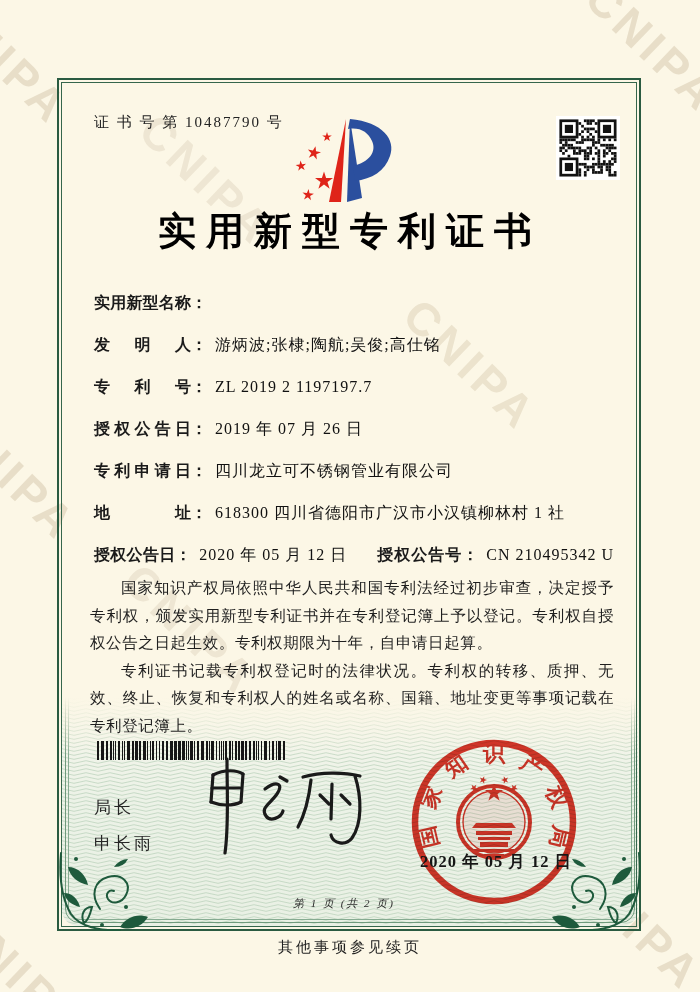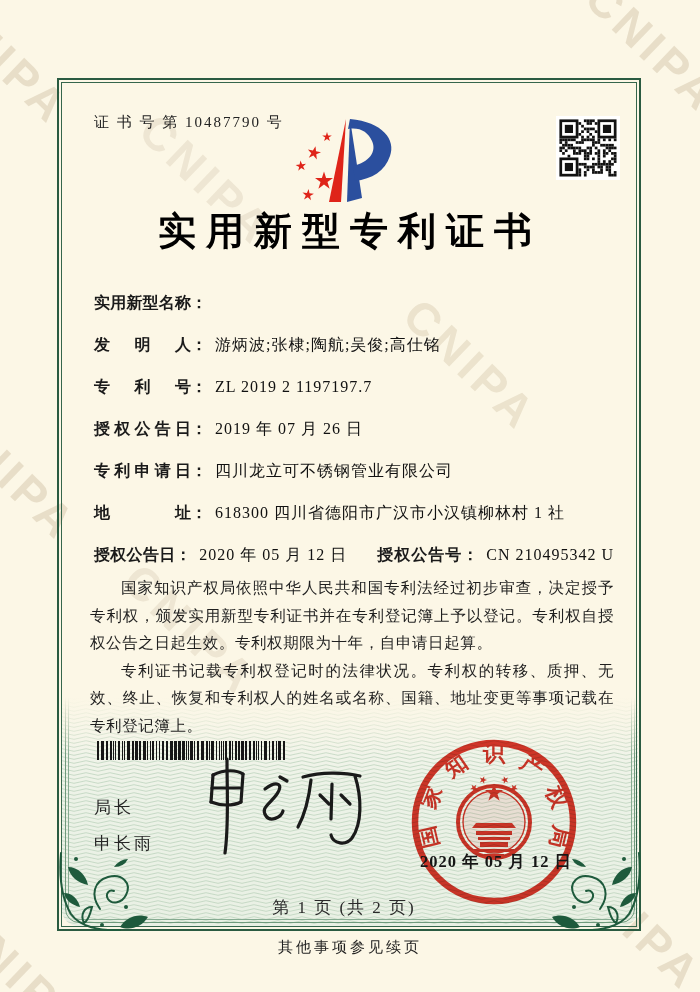--- a/index.html
+++ b/index.html
@@ -77,21 +77,21 @@
   .barcode{position:absolute;z-index:6;left:97px;top:741px;}
   .director{position:absolute;z-index:6;left:94px;top:796px;
     font-family:Liberation Serif, serif;font-size:17px;color:#262626;letter-spacing:3px;}
   .director div{margin-bottom:13px;}
   .signature{position:absolute;z-index:6;left:203px;top:753px;}
   .seal{position:absolute;z-index:7;left:406px;top:734px;mix-blend-mode:multiply;opacity:0.93;}
   .seal-date{
     position:absolute;z-index:8;left:414px;top:851px;width:164px;text-align:center;
     font-size:16.5px;font-weight:bold;letter-spacing:1px;color:#161616;
   }
-  .page-num{position:absolute;z-index:6;left:0;right:12px;top:896px;text-align:center;font-size:17px;letter-spacing:2px;color:#2a2a2a;}
+  .page-num{position:absolute;z-index:6;left:0;right:12px;top:896px;text-align:center;font-size:11px;letter-spacing:2px;color:#2a2a2a;font-style:italic;}
   .footer-note{
     position:absolute;z-index:6;left:0;right:0;top:938px;text-align:center;
     font-size:15px;letter-spacing:3px;color:#1f1f1f;
   }
   .flourish{position:absolute;z-index:5;}
   .fl-left{left:56px;top:837px;}
   .fl-right{left:550px;top:837px;transform:scaleX(-1);transform-origin:47px 0;}
 </style>
 </head>
 <body>

